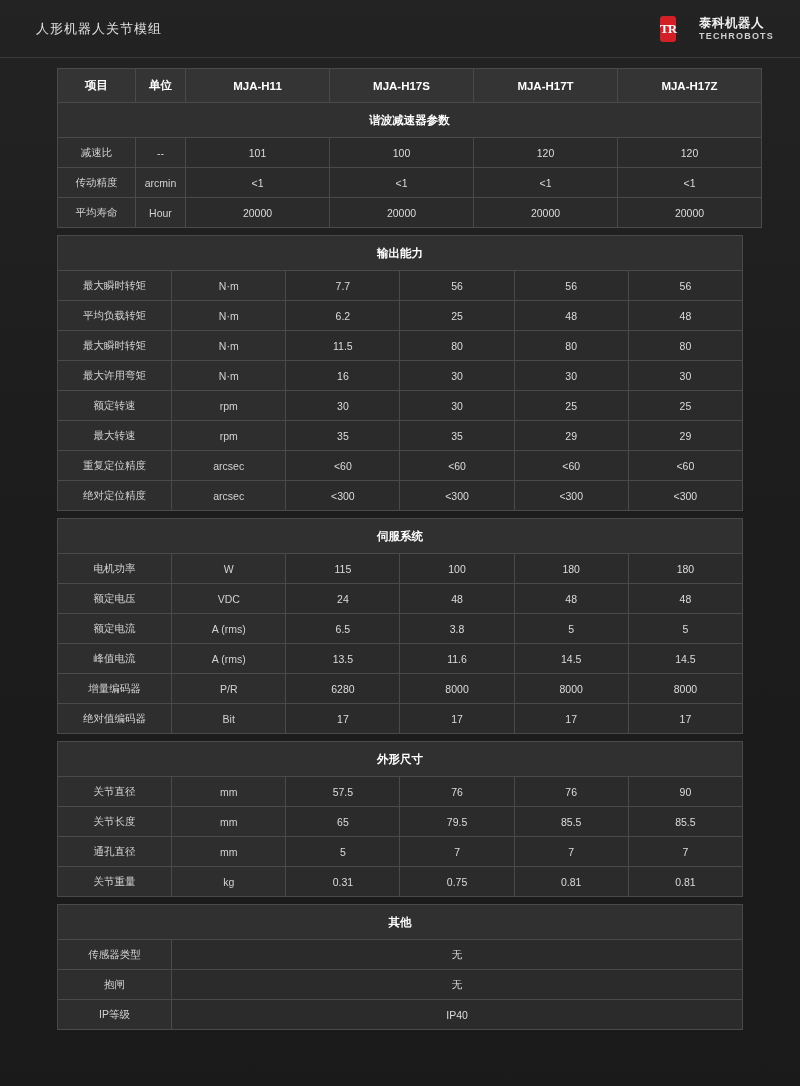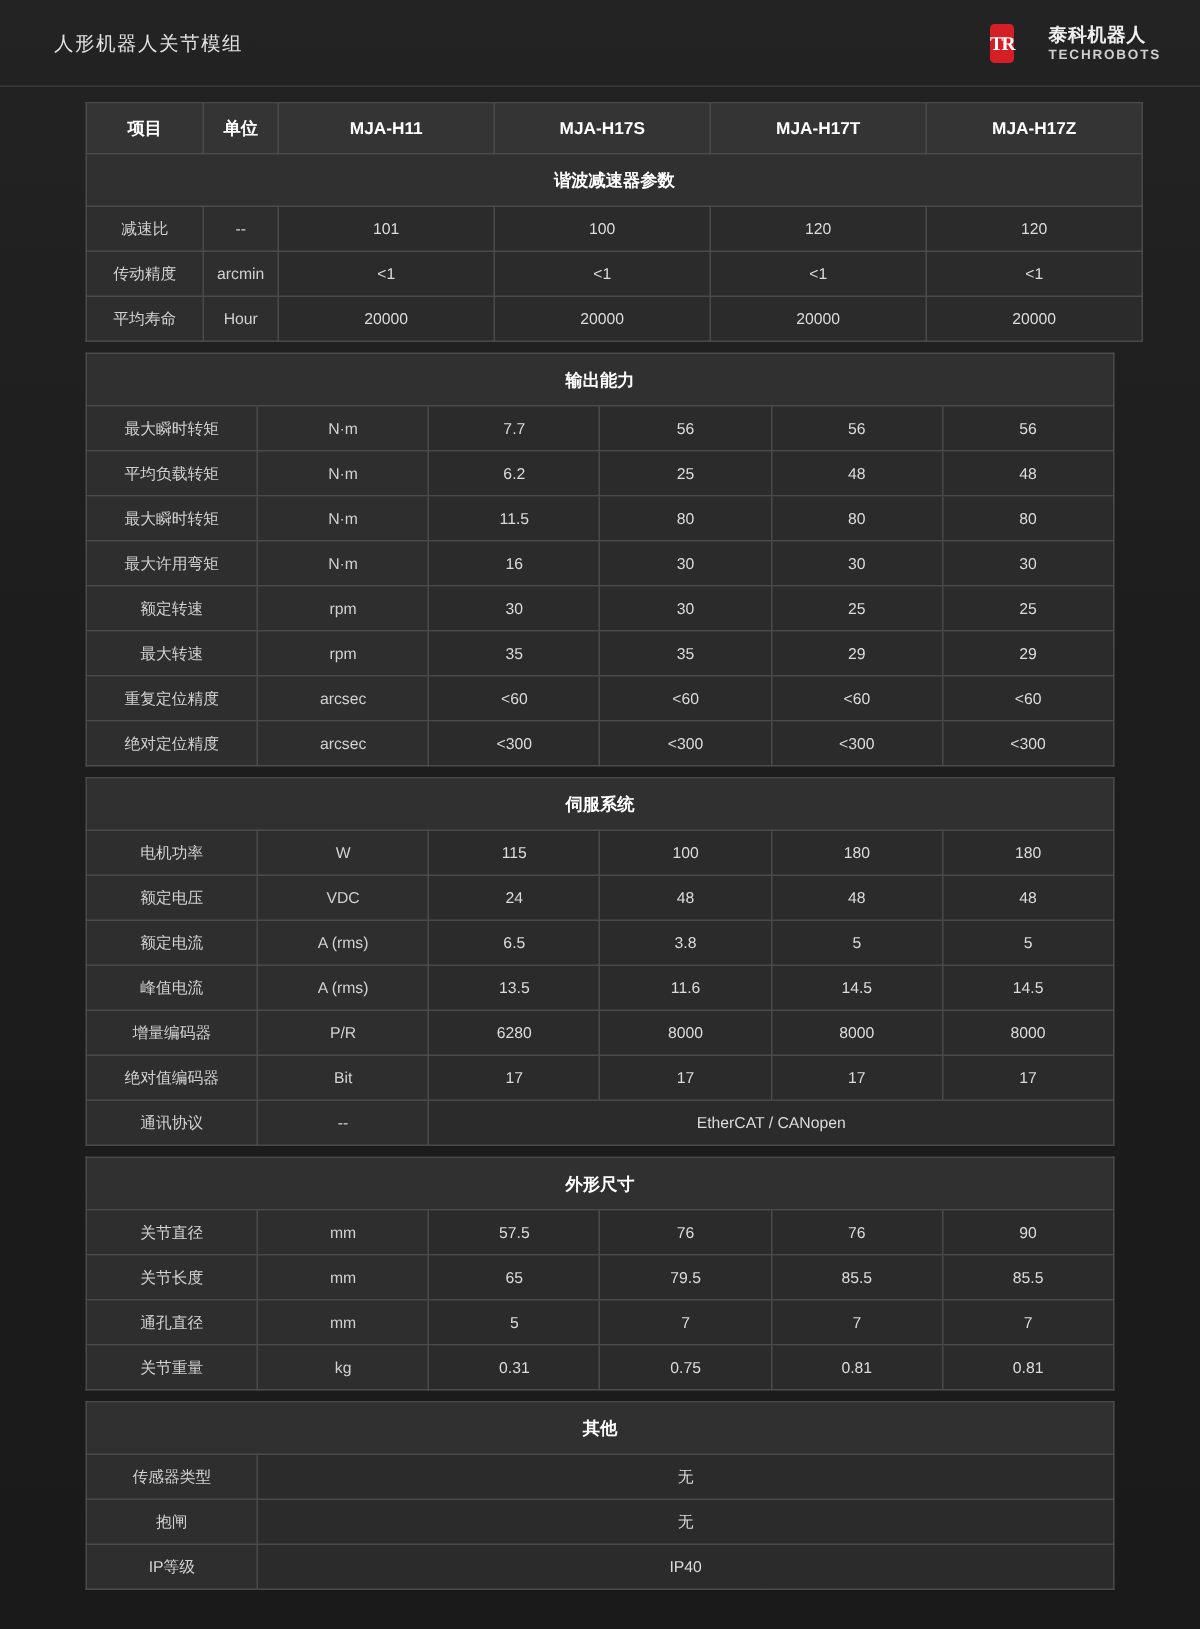--- a/index.html
+++ b/index.html
@@ -292,25 +292,20 @@
               <td class="col-model">8000</td>
             </tr>
             <tr>
               <td class="col-item label-cell">绝对值编码器</td>
               <td class="col-unit label-cell">Bit</td>
               <td class="col-model">17</td>
               <td class="col-model">17</td>
               <td class="col-model">17</td>
               <td class="col-model">17</td>
             </tr>
-            <tr>
-              <td class="col-item label-cell">通讯协议</td>
-              <td class="col-unit label-cell">--</td>
-              <td colspan="4">EtherCAT / CANopen</td>
-            </tr>
           </tbody>
         </table>
         <table class="block">
           <tbody>
             <tr class="section-row">
               <td colspan="6">外形尺寸</td>
             </tr>
             <tr>
               <td class="col-item label-cell">关节直径</td>
               <td class="col-unit label-cell">mm</td>

